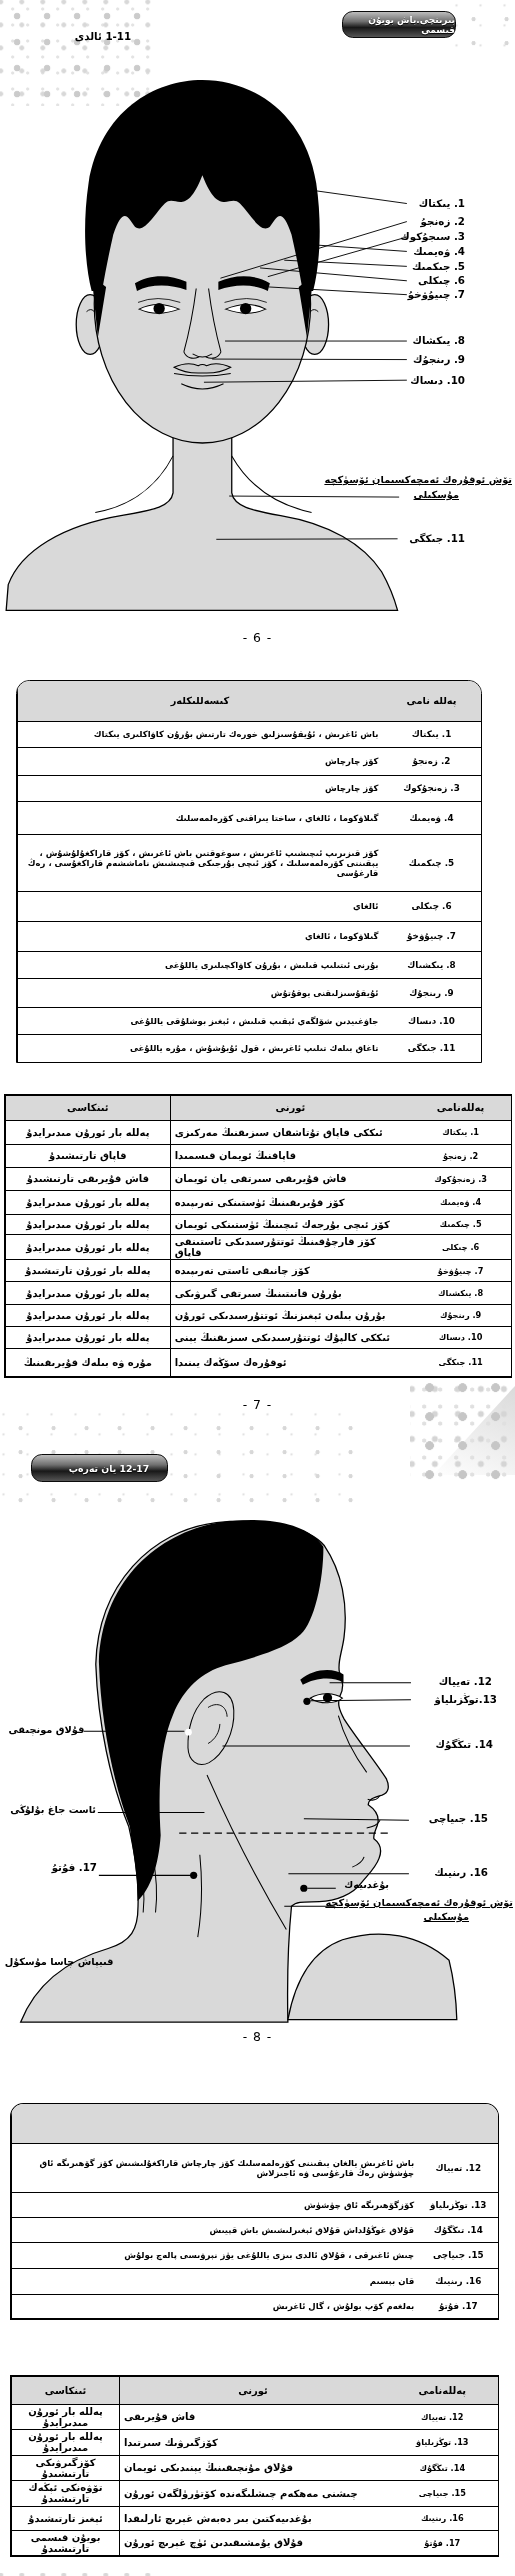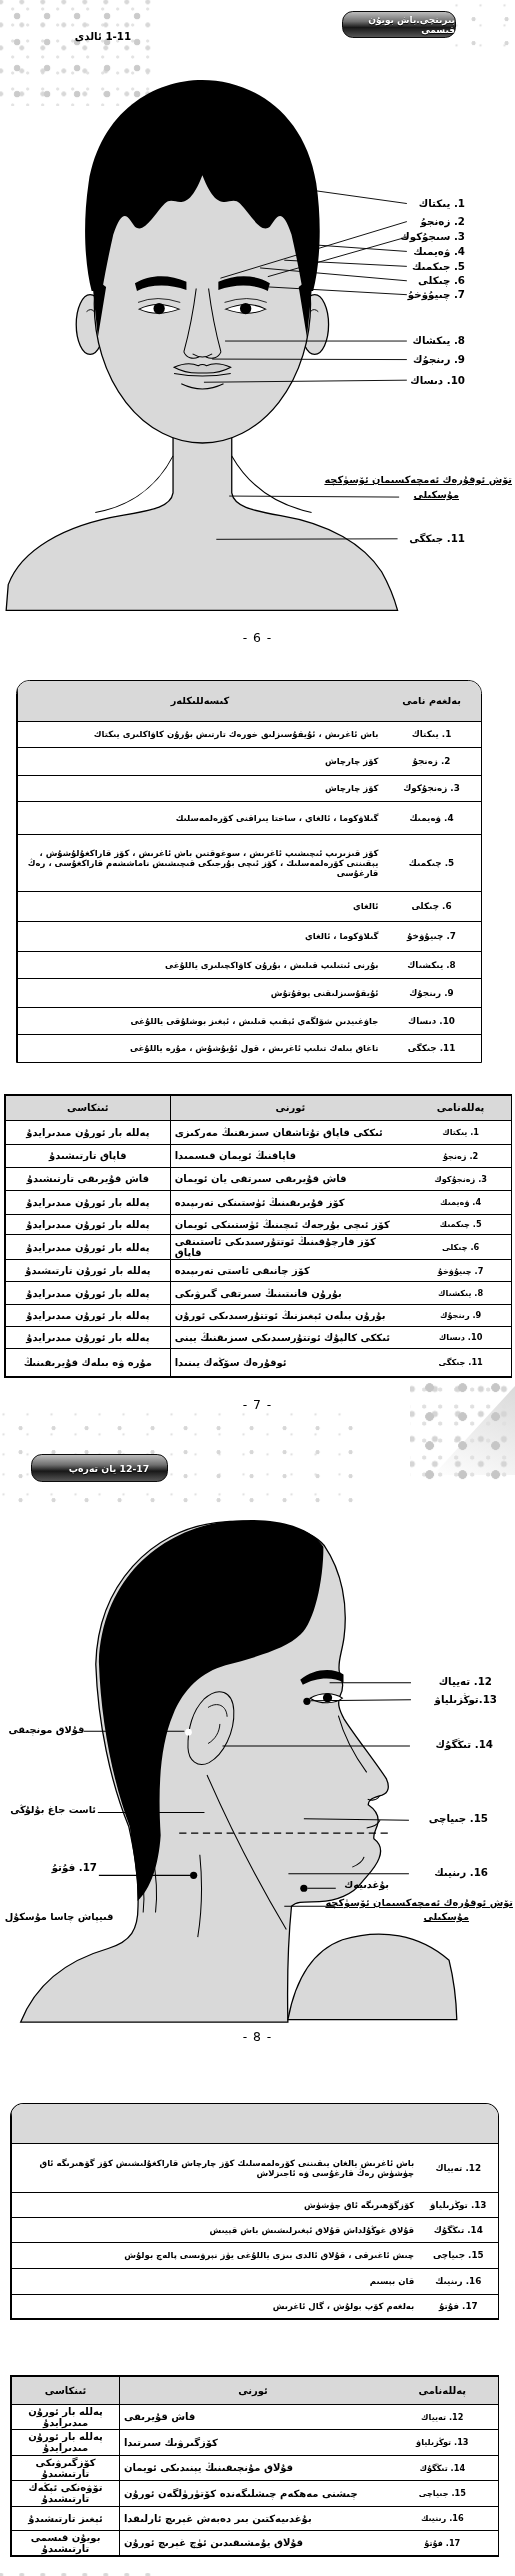--- a/index.html
+++ b/index.html
@@ -131,21 +131,21 @@
   <div class="pagenum" style="top:630px;">- 6 -</div>
 
   <div class="tblwrap round" style="left:15.5px;top:680px;width:464px;">
     <table>
       <colgroup>
           <col style="width:98px">
           <col>
         </colgroup>
       <tbody>
           <tr class="hdr" style="height:40px;">
-        <td>بەلغەم نامى</td>
+        <td>پەللە نامى</td>
         <td class="cdiv">كىسەللىكلەر</td>
       </tr>
       <tr style="height:26px;">
             <td class="namec">1. يىكتاك</td>
             <td class="cdiv disc">باش ئاغرىش ، ئۇيقۇسىزلىق خورەك تارتىش بۇرۇن كاۋاكلىرى يىكتاك</td>
           </tr>
       <tr style="height:28px;">
             <td class="namec">2. زەنجۇ</td>
             <td class="cdiv disc">كۆز چارچاش</td>
           </tr>
@@ -309,21 +309,21 @@
   <div class="flabel ra" style="left:415px;top:1693px;width:82px;">13.توڭزىلياۋ</div>
   <div class="flabel ra" style="left:411px;top:1738px;width:82px;">14. تىڭگۇك</div>
   <div class="flabel ra" style="left:411px;top:1812px;width:77px;">15. جىياچى</div>
   <div class="flabel ra" style="left:411px;top:1866px;width:77px;">16. رىنيىك</div>
   <div class="flabel ra" style="left:339px;top:1879px;width:50px;font-size:9.8px;">بۇغدىيەك</div>
   <div class="flabel ctr" style="left:330px;top:1897px;width:183px;font-size:9.8px;">تۆش ئوقۇرەك ئەمچەكسىمان ئۆسۈكچە</div>
   <div class="flabel ctr" style="left:407px;top:1911px;width:62px;font-size:9.8px;">مۇسكىلى</div>
   <div class="flabel ra" style="left:14.4px;top:1724px;width:70px;font-size:9.8px;">قۇلاق مونچىقى</div>
   <div class="flabel ra" style="left:13px;top:1804px;width:83px;font-size:9.8px;">ئاست جاغ بۇلۇڭى</div>
   <div class="flabel ra" style="left:50px;top:1861px;width:47px;">17. فۇتۇ</div>
-  <div class="flabel ra" style="left:14.4px;top:1911px;width:99px;font-size:9.8px;">قىيپاش چاسا مۇسكۇل</div>
+  <div class="flabel ra" style="left:14.4px;top:1956px;width:99px;font-size:9.8px;">قىيپاش چاسا مۇسكۇل</div>
 
   <div class="pagenum" style="top:2029px;">- 8 -</div>
 
   <div class="tblwrap round" style="left:10.3px;top:2103px;width:487px;border-bottom:2.1px double #000;">
     <table>
       <colgroup>
           <col style="width:80px">
           <col>
         </colgroup>
       <tbody>

